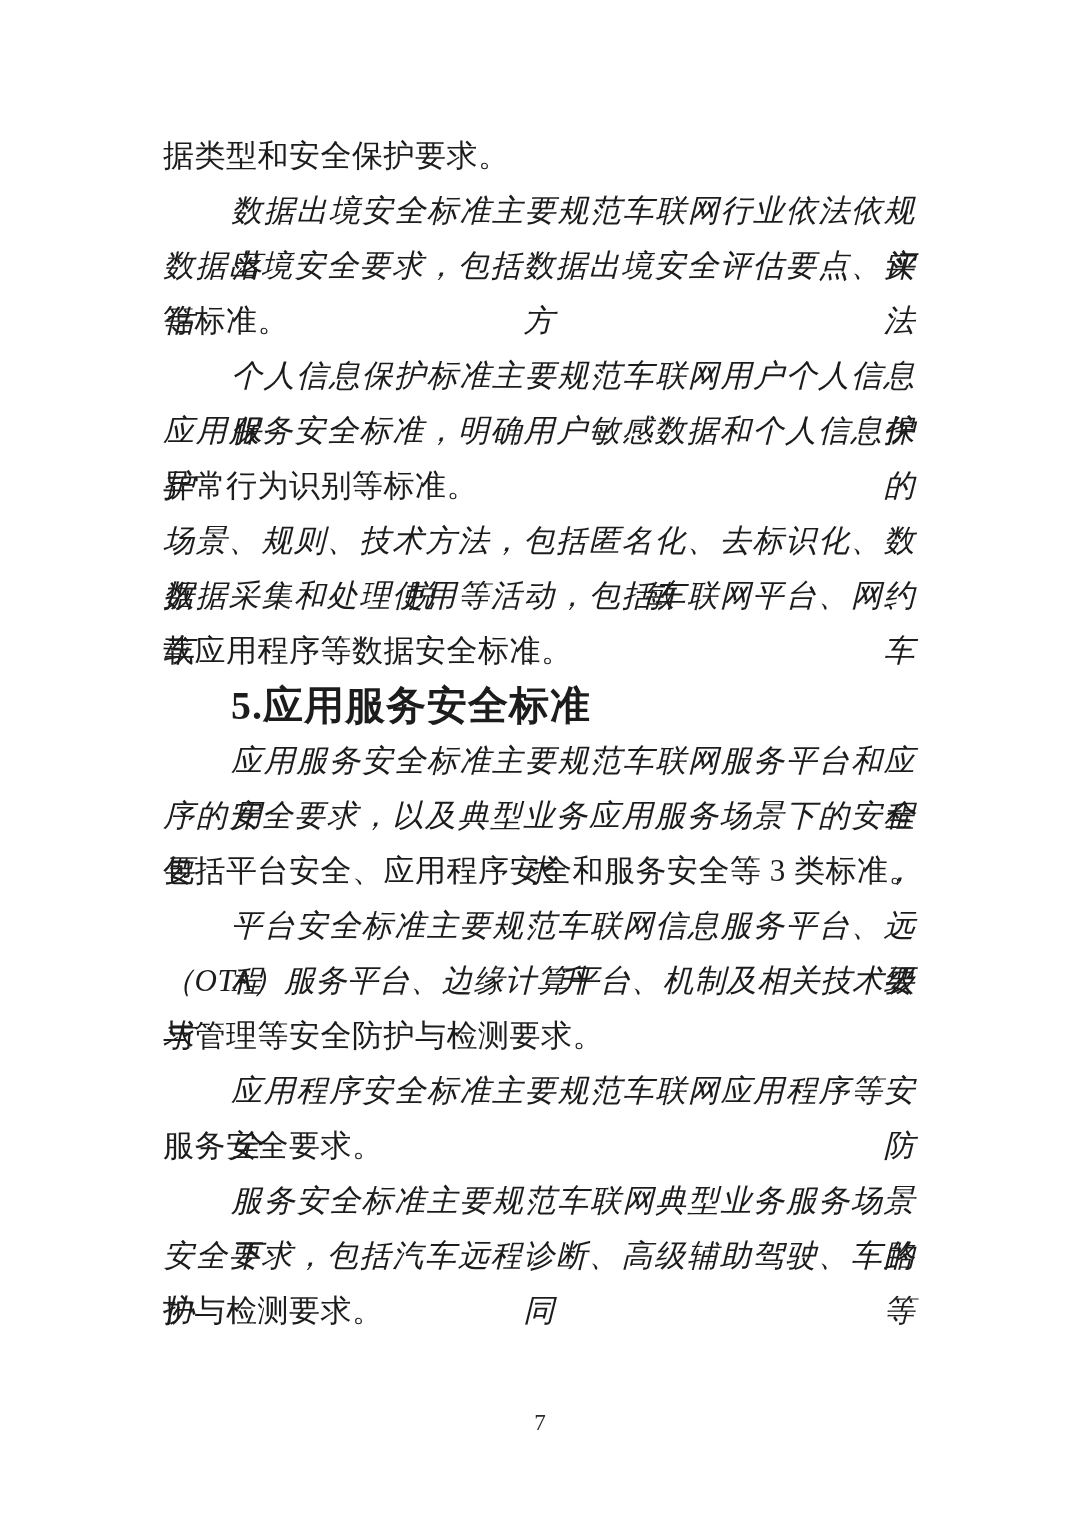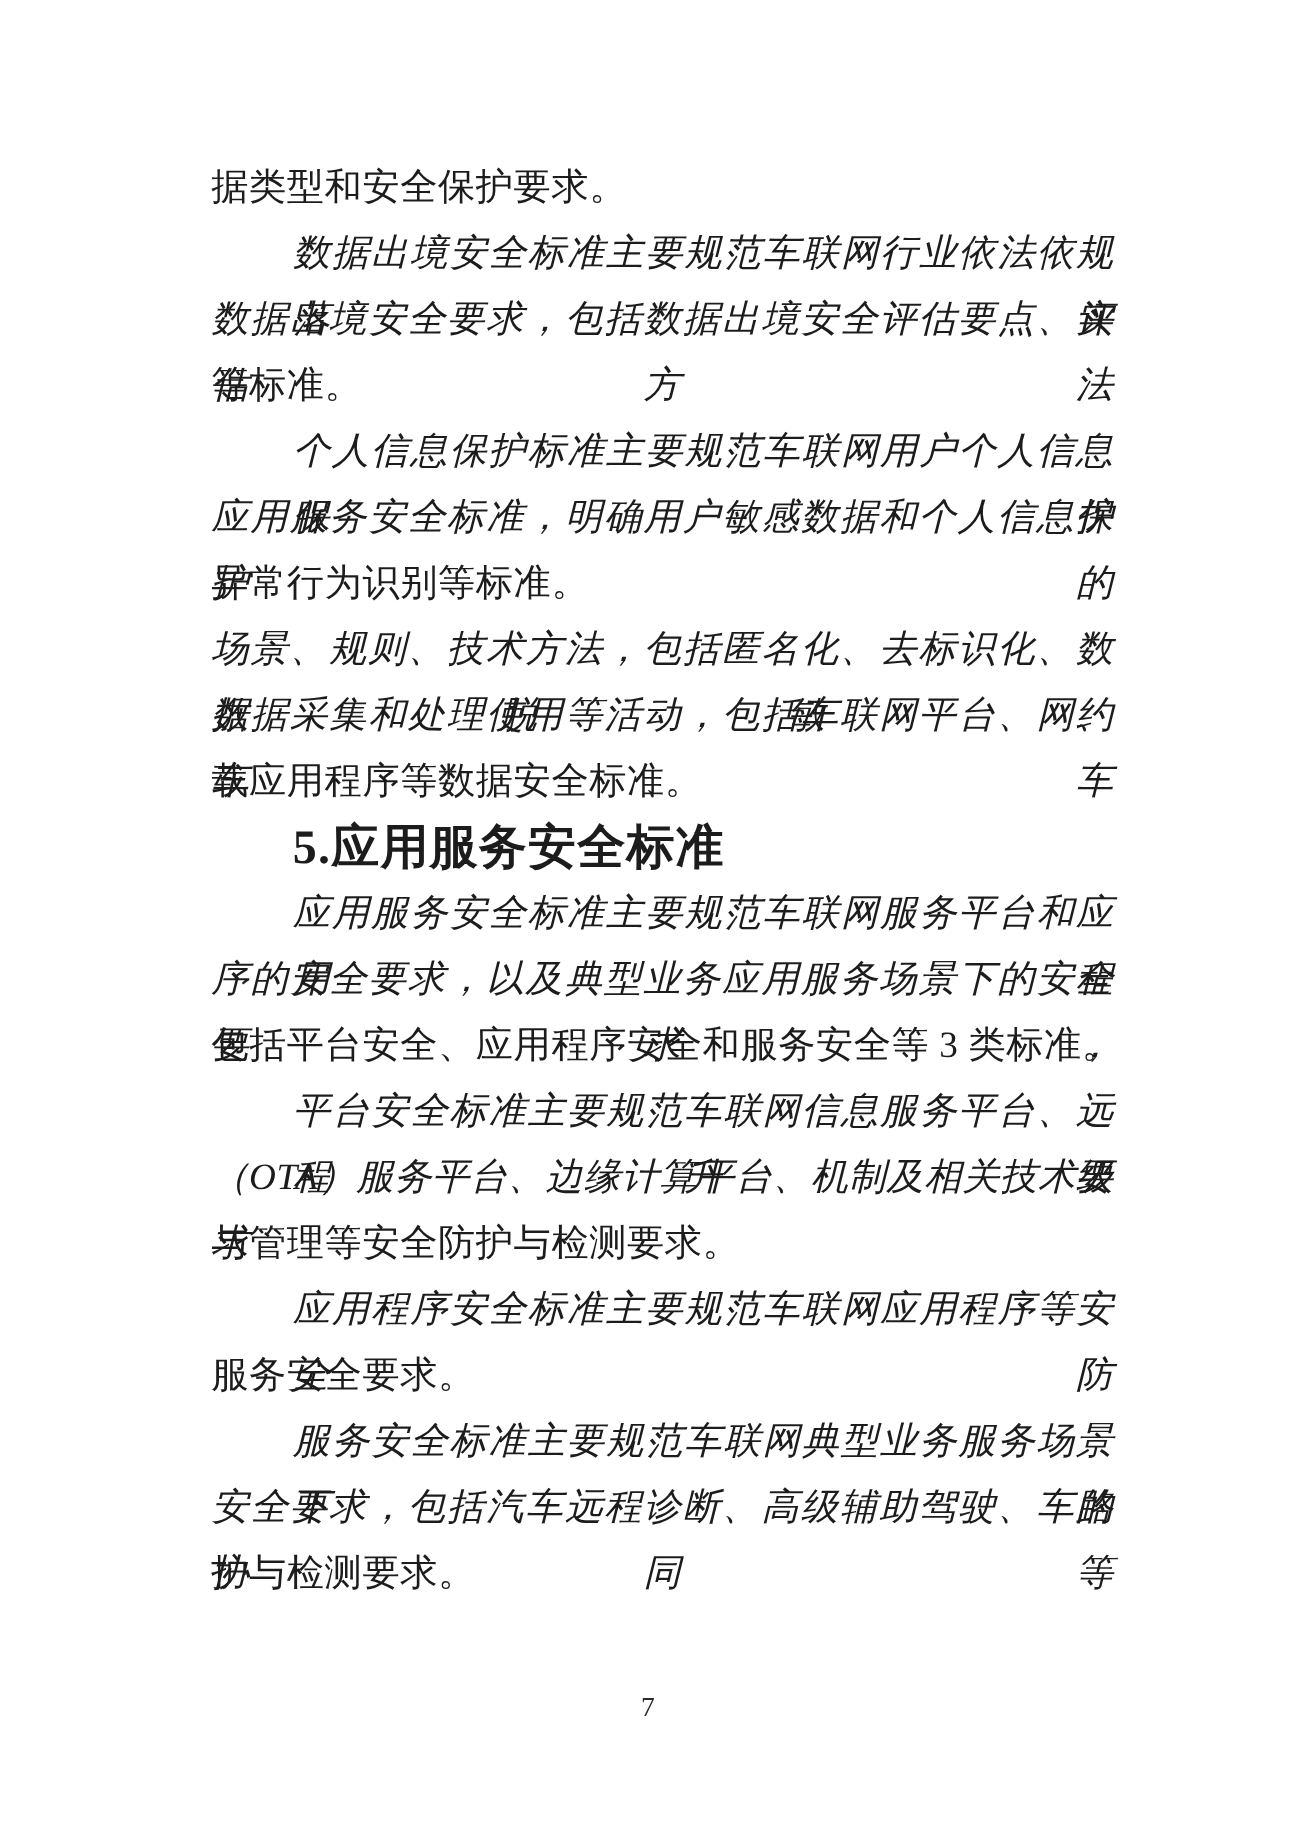--- a/index.html
+++ b/index.html
@@ -15,21 +15,21 @@
     color: #1c1c1c;
     overflow: hidden;
   }
   .doc-page {
     position: absolute;
     inset: 0;
     background: #ffffff;
   }
   .doc-body {
     position: absolute;
-    left: 176px;
+    left: 163px;
     top: 128px;
     width: 752px;
   }
   .para {
     margin: 0;
     padding: 0;
   }
   .line {
     height: 55px;
     line-height: 55px;

